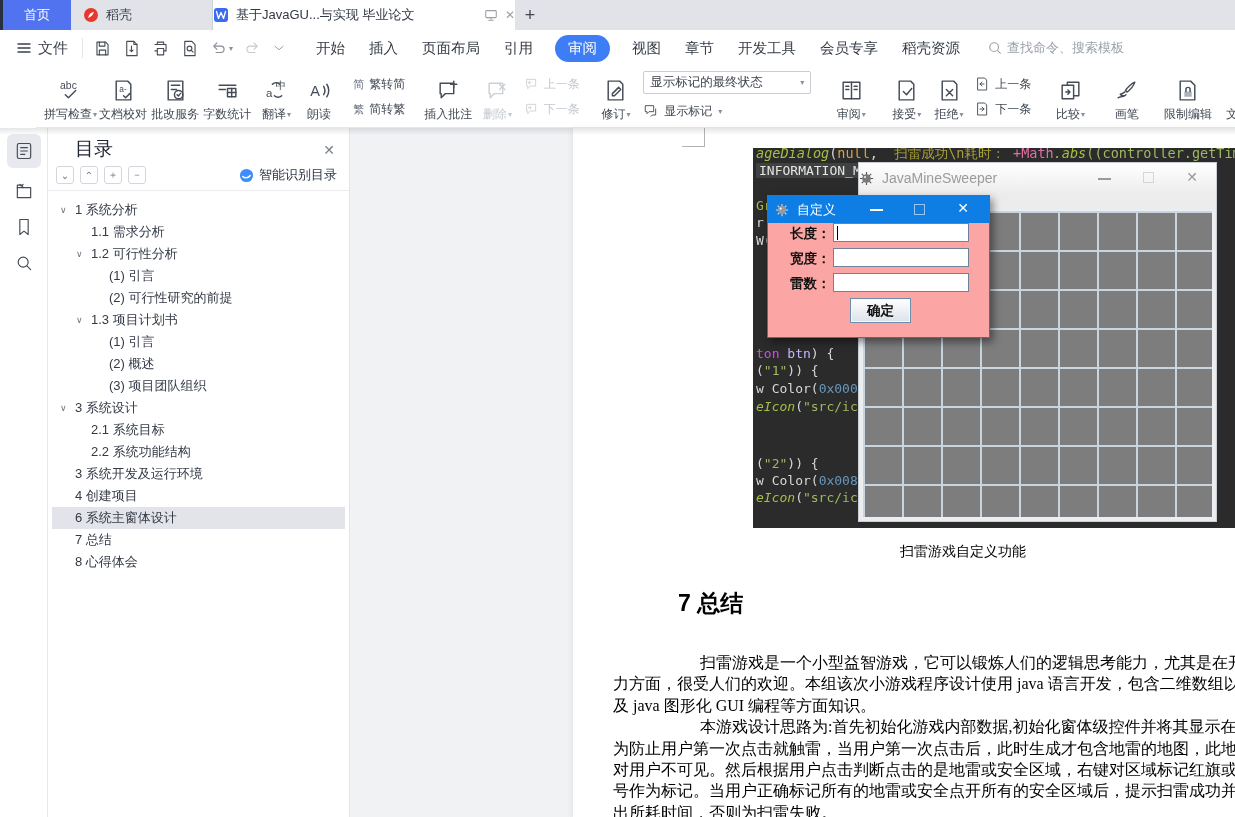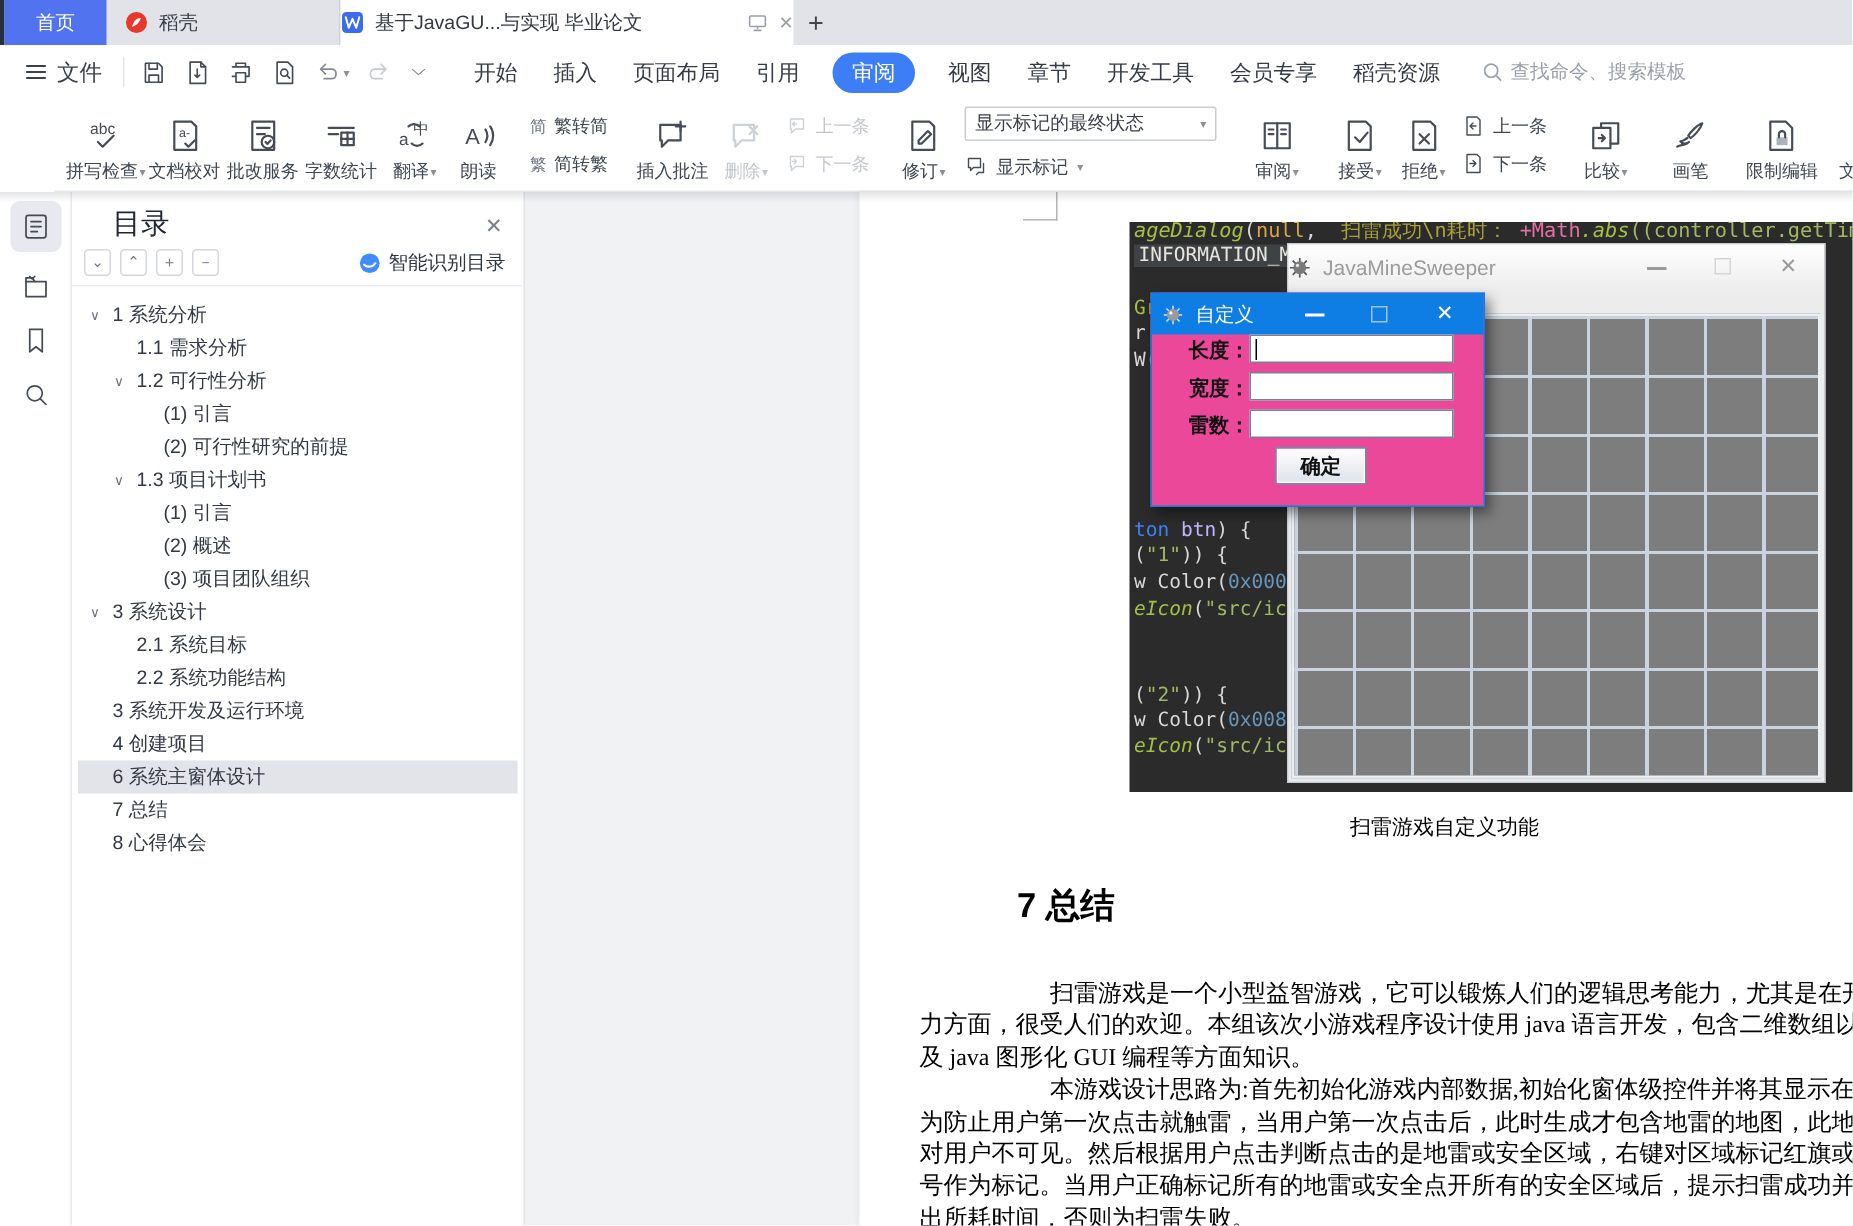--- a/index.html
+++ b/index.html
@@ -6,21 +6,21 @@
   html,body { width:1235px; height:817px; overflow:hidden; background:#fff;
               font-family:"Liberation Sans",sans-serif; position:relative; }
   svg { display:block; }
   .ic { stroke:#454c56; fill:none; stroke-width:1.4; stroke-linecap:round; stroke-linejoin:round; }
 
   
   #tabbar { position:absolute; left:0; top:0; width:1235px; height:30px; background:#e1e3e8; display:flex; }
   #frame-edge { width:3px; height:30px; background:#273040; }
   .tab { display:flex; align-items:center; font-size:13px; }
   #tab-home { width:68px; justify-content:center; background:#5273f0; color:#fff; }
-  #tab-docer { width:156px; padding-left:12px; gap:7px; color:#3a404b; border-right:1px solid #cdd0d7; }
+  #tab-docer { width:142px; padding-left:12px; gap:7px; color:#3a404b; border-right:1px solid #cdd0d7; }
   #tab-doc { width:302px; background:#fff; padding:0 0; gap:7px; color:#323844; }
   .tab-title { white-space:nowrap; overflow:hidden; flex:1; }
   .tab-mini-ic { color:#9aa0aa; font-size:12px; }
   #new-tab { width:30px; display:flex; align-items:center; justify-content:center; font-size:18px; color:#3f4650; }
 
   
   #menubar { position:absolute; left:0; top:30px; width:1235px; height:36px; background:#fff;
              display:flex; align-items:center; }
   #file-btn { display:flex; align-items:center; gap:6px; font-size:15px; color:#3a414d; padding:0 14px 0 16px; }
   .vdiv { width:1px; height:20px; background:#e3e5e9; }
@@ -104,21 +104,21 @@
   .ctl-min { width:13px; height:2px; background:#9a9a9a; top:15px; }
   .ctl-max { width:11px; height:11px; border:1.5px solid #d6d6d6; top:9px; }
   .ctl-x { font-size:14px; line-height:14px; top:7px; }
   #mw-grid { position:absolute; left:2px; right:2px; top:46px; bottom:2px;
              border:2px solid #e9eff5; background-color:#7d7d7d;
              background-image:repeating-linear-gradient(to right,#c9d4de 0,#c9d4de 2px,transparent 2px,transparent 39px),
                               repeating-linear-gradient(to bottom,#c9d4de 0,#c9d4de 2px,transparent 2px,transparent 39px); }
 
   
   #dlg { position:absolute; left:14px; top:47px; width:223px; height:143px; border:1px solid #0e7de4;
-         background:#ec4899; z-index:3; box-shadow:3px 4px 8px rgba(0,0,0,.45);text-align:right; }
+         background:#fca5a5; z-index:3; box-shadow:3px 4px 8px rgba(0,0,0,.45); }
   #dlg-titlebar { position:absolute; left:0; top:0; right:0; height:27px; background:#0e7de4;
                   display:flex; align-items:center; padding-left:7px; gap:8px; }
   #dlg-title { font-size:13px; color:#fff; }
   #dlg .winctl { color:#fff; }
   #dlg .ctl-min { background:#fff; top:13px; }
   #dlg .ctl-max { border-color:#9cc6ee; top:8px; }
   #dlg .ctl-x { color:#fff; top:5px; }
   .dlg-row { position:absolute; left:22px; display:flex; align-items:center; }
   .dlg-label { font-size:13.5px; font-weight:bold; color:#111; width:43px; }
   .dlg-input { position:absolute; left:65px; width:136px; height:19px; background:#fff; border:1px solid #70829a; }
@@ -600,21 +600,21 @@
       <div id="margin-mark-h"></div>
       <div id="margin-mark-v"></div>
 
       <div id="shot">
         <div class="codeline" id="code-line1"><span class="it" style="color: rgb(163, 191, 69);">ageDialog</span><span style="color: rgb(216, 216, 216);">(</span><span style="color: rgb(216, 163, 67);">null</span><span style="color: rgb(216, 216, 216);">,  </span><span style="color: rgb(168, 160, 57);">扫雷成功\n耗时： </span><span style="color: rgb(224, 111, 164);">+Math</span><span class="it" style="color: rgb(163, 191, 69);">.abs</span><span style="color: rgb(159, 184, 100);">((controller.getTime</span></div>
         <div class="codeline" id="code-line2">INFORMATION_ME</div>
         <div id="frags">
             <div class="codeline frag" style="top: 50px;"><span style="color: rgb(163, 191, 69);">Gr</span></div>
             <div class="codeline frag" style="top: 67px;"><span style="color: rgb(216, 216, 216);">r</span></div>
             <div class="codeline frag" style="top: 85px;"><span style="color: rgb(216, 216, 216);">W(</span></div>
-            <div class="codeline frag" style="top: 198px;"><span style="color: #3b82f6;">ton </span><span style="color: #c4b5fd;">btn</span><span style="color: rgb(216, 216, 216);">) {</span></div>
+            <div class="codeline frag" style="top: 198px;"><span style="color: #d946ef;">ton </span><span style="color: #c4b5fd;">btn</span><span style="color: rgb(216, 216, 216);">) {</span></div>
             <div class="codeline frag" style="top: 215px;"><span style="color: rgb(216, 216, 216);">(</span><span style="color: rgb(159, 184, 100);">"1"</span><span style="color: rgb(216, 216, 216);">)) {</span></div>
             <div class="codeline frag" style="top: 233px;"><span style="color: rgb(216, 216, 216);">w Color(</span><span style="color: rgb(104, 151, 187);">0x0000</span></div>
             <div class="codeline frag" style="top: 251px;"><span class="it" style="color: rgb(163, 191, 69);">eIcon</span><span style="color: rgb(216, 216, 216);">(</span><span style="color: rgb(159, 184, 100);">"src/ico</span></div>
             <div class="codeline frag" style="top: 308px;"><span style="color: rgb(216, 216, 216);">(</span><span style="color: rgb(159, 184, 100);">"2"</span><span style="color: rgb(216, 216, 216);">)) {</span></div>
             <div class="codeline frag" style="top: 325px;"><span style="color: rgb(216, 216, 216);">w Color(</span><span style="color: rgb(104, 151, 187);">0x0080</span></div>
             <div class="codeline frag" style="top: 342px;"><span class="it" style="color: rgb(163, 191, 69);">eIcon</span><span style="color: rgb(216, 216, 216);">(</span><span style="color: rgb(159, 184, 100);">"src/ico</span></div>
           </div>
 
         <div id="mw">
           <div id="mw-titlebar">

